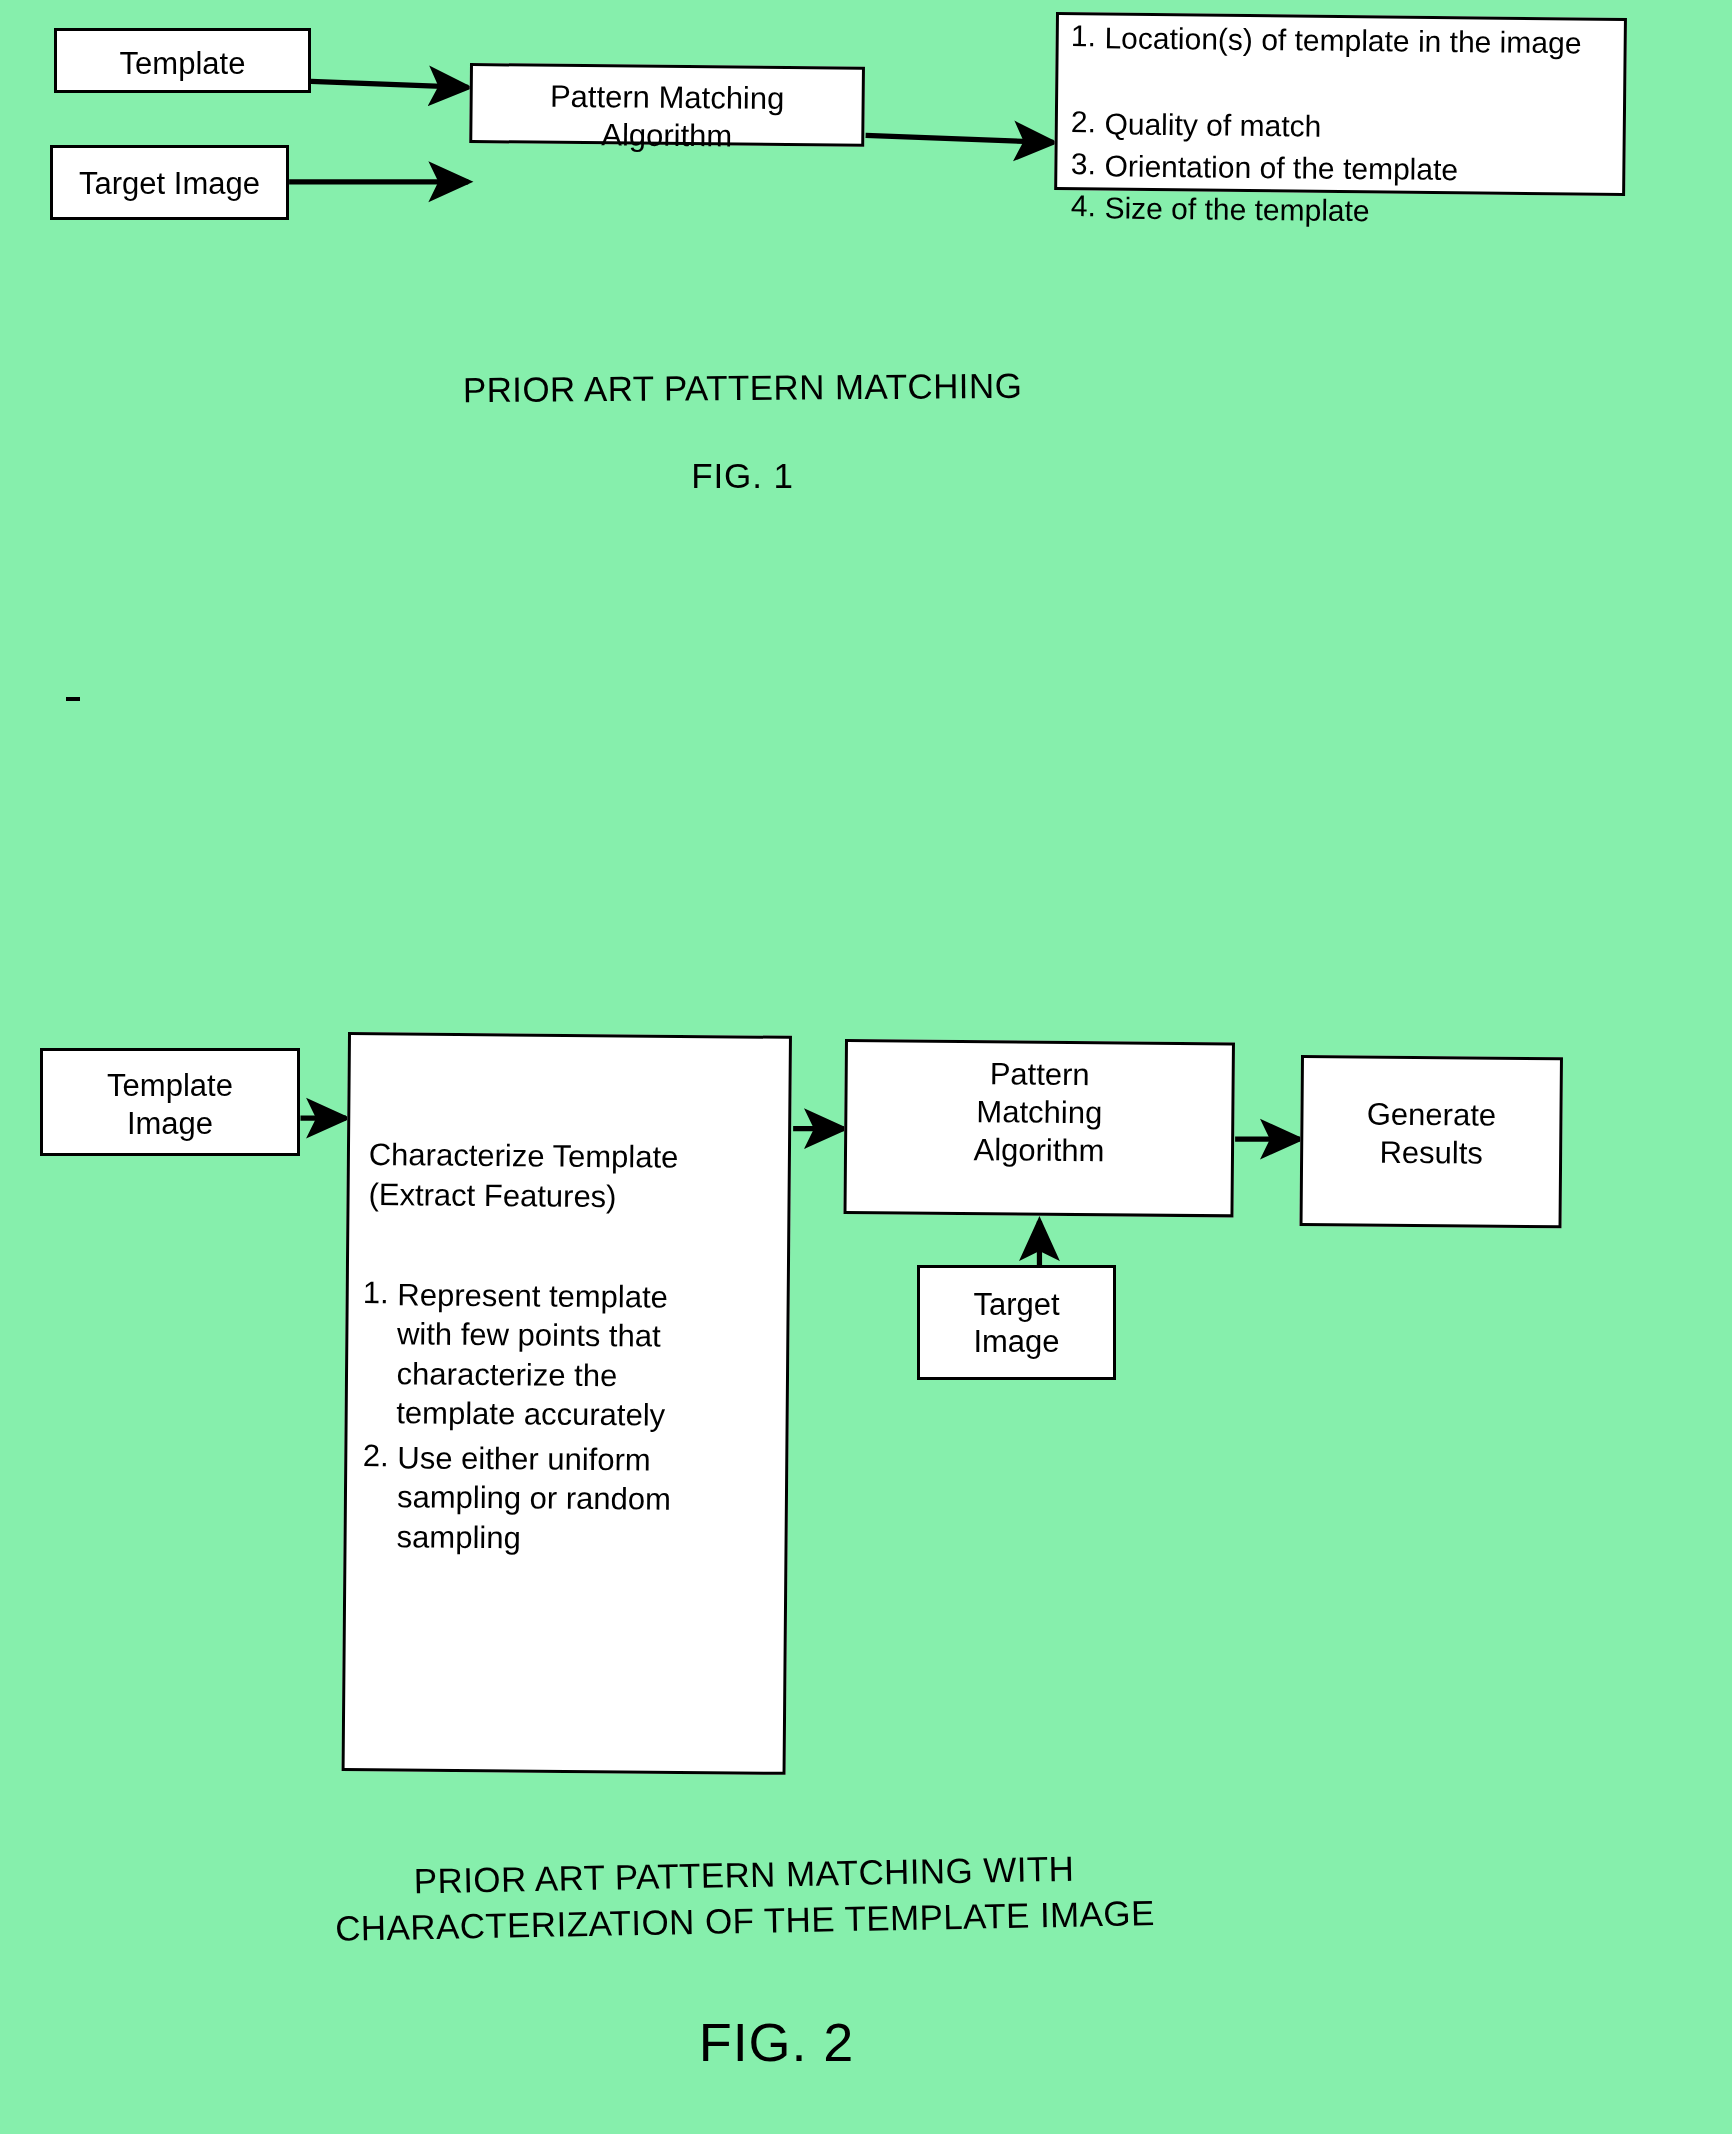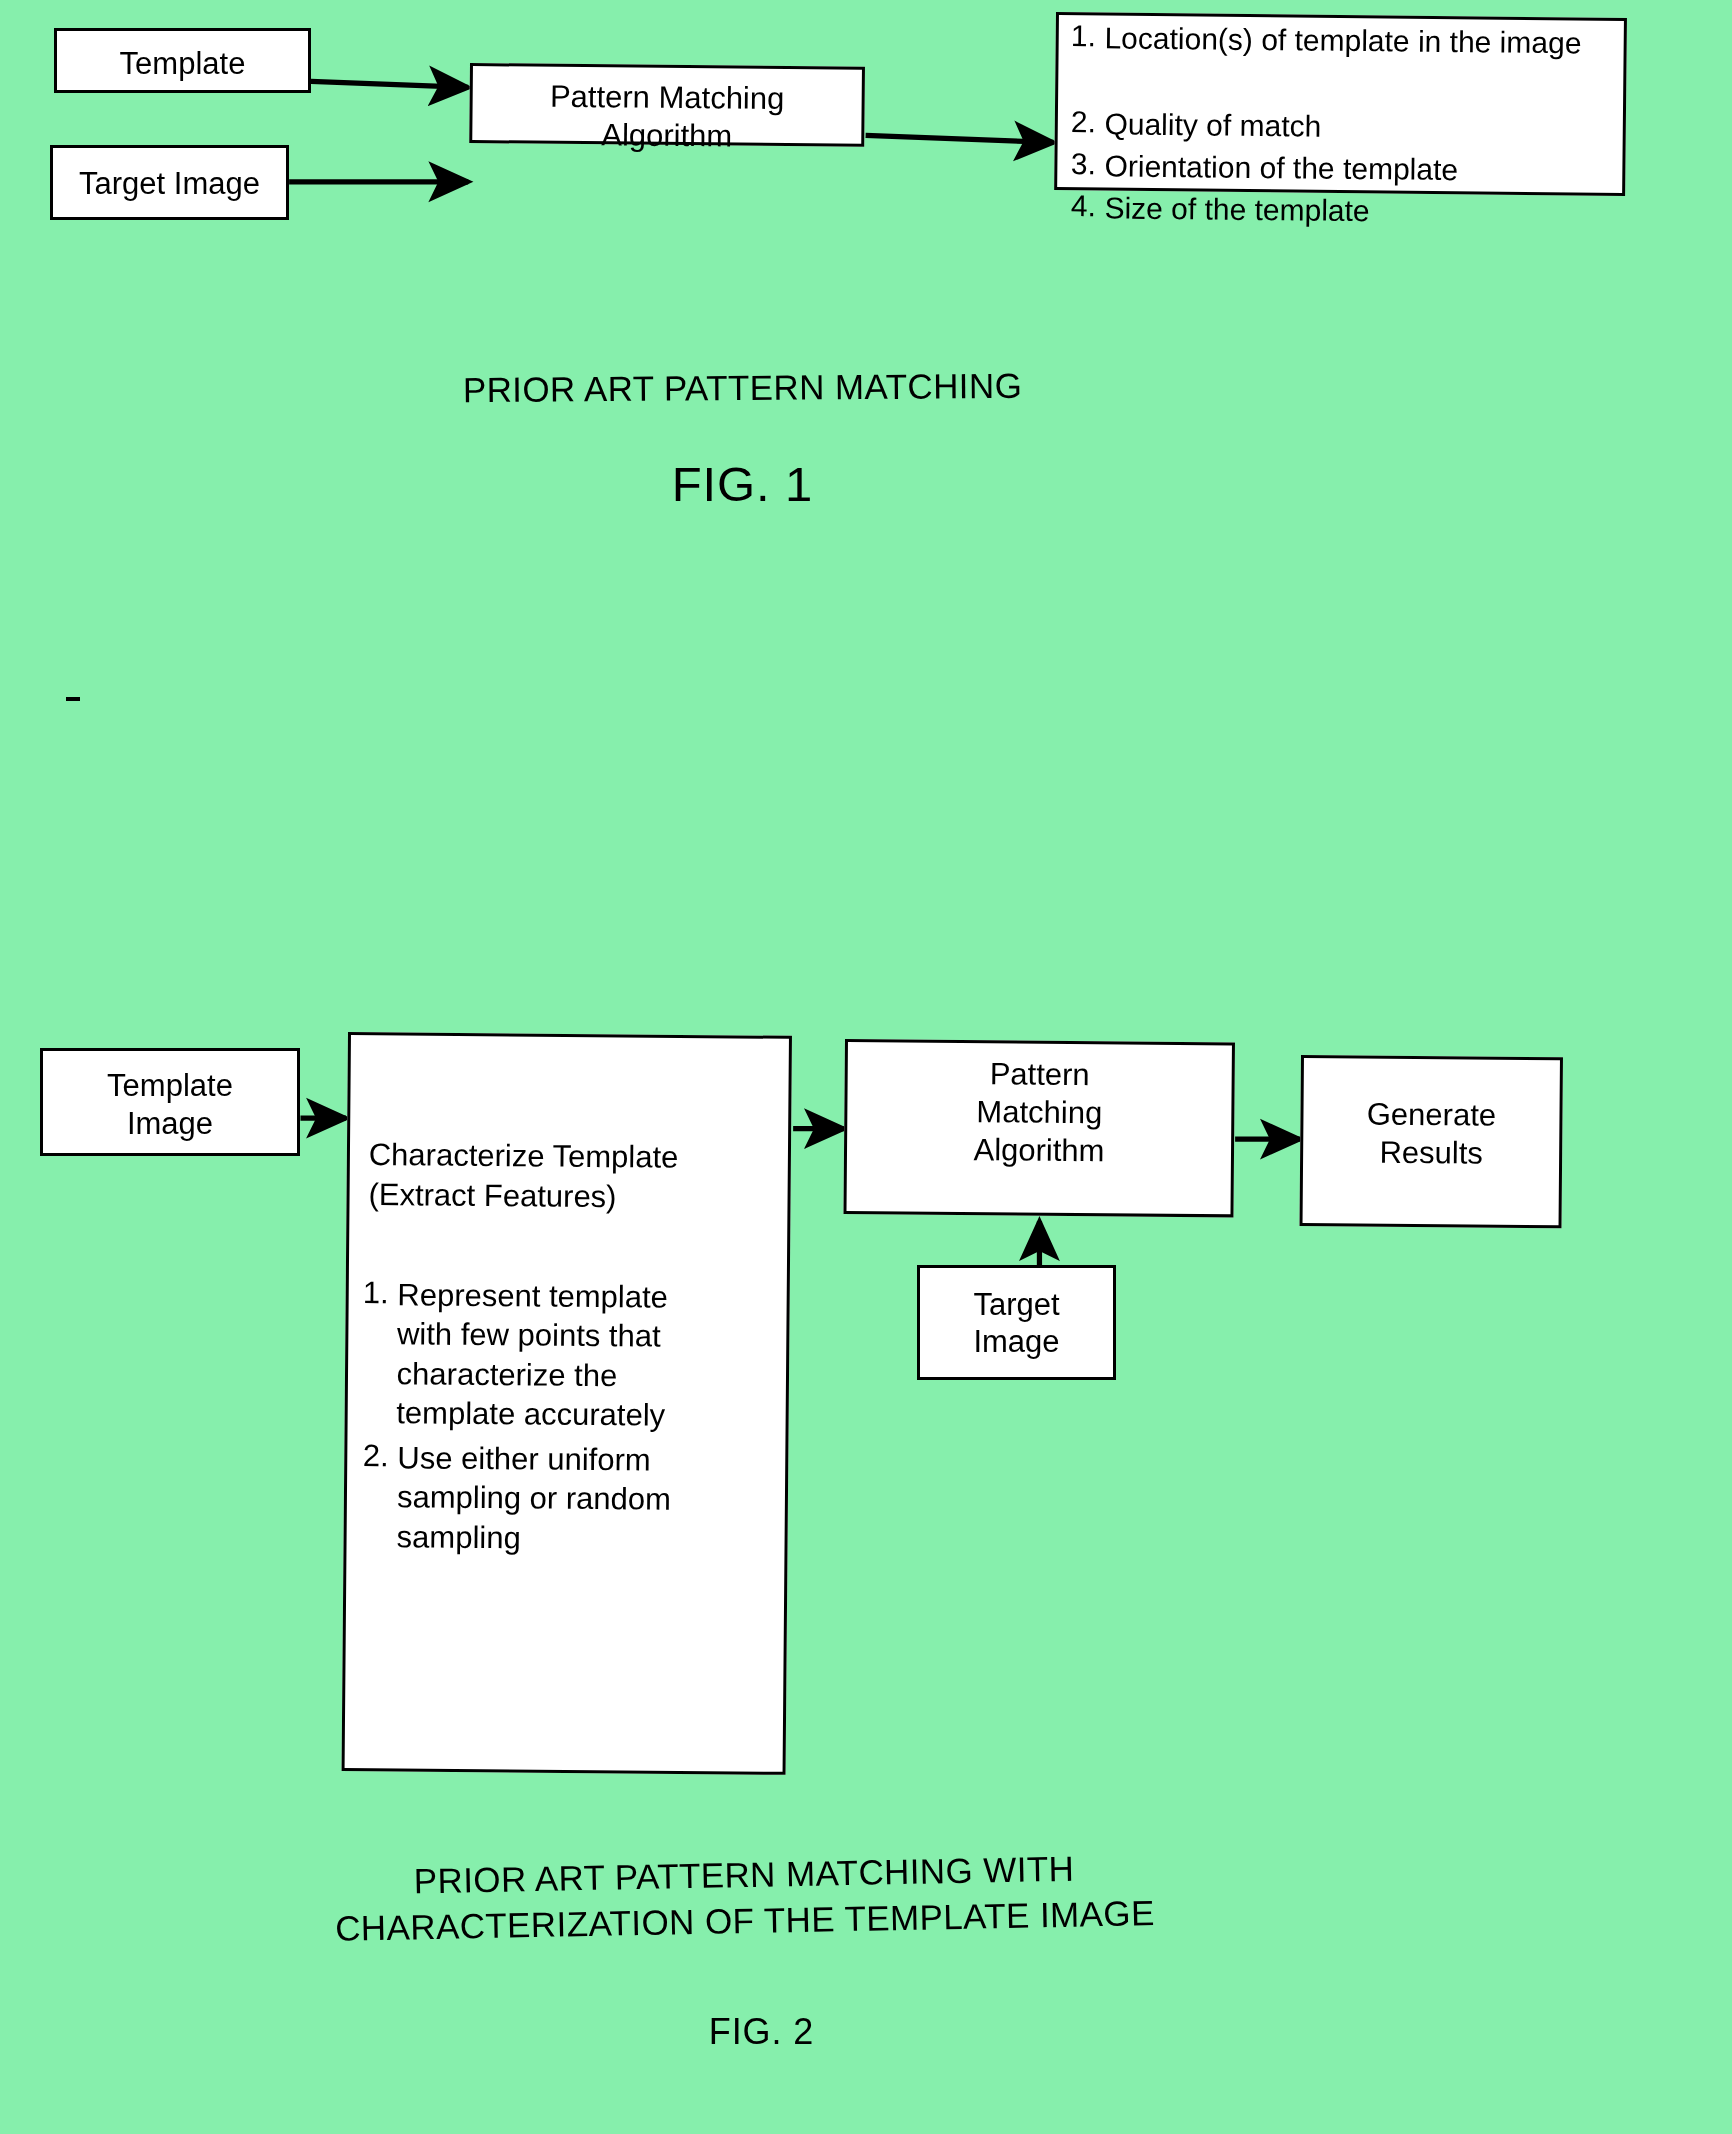--- a/index.html
+++ b/index.html
@@ -133,21 +133,21 @@
     <span class="ol-text">Orientation of the template</span>
   </div>
 
   <div class="ol-item" style="left:1071px; top:189px; width:535px; font-size:30px; transform:rotate(0.6deg); transform-origin:left top;">
     <span class="ol-num">4.</span>
     <span class="ol-text">Size of the template</span>
   </div>
 
   <div class="caption" style="left:262px; top:365px; width:961px; font-size:35px; transform:rotate(-0.45deg);">PRIOR ART PATTERN MATCHING</div>
 
-  <div class="figlabel" style="left:437px; top:456px; width:611px; font-size:49px;">FIG. 1</div>
+  <div class="figlabel" style="left:437px; top:456px; width:611px; font-size:35px;">FIG. 1</div>
 
   <div class="artifact" style="left:66px; top:697px; width:14px; height:4.4px;"></div>
 
   <div class="box" style="left:40px; top:1048px; width:260px; height:108px;">
     <div class="box-label" style="top:15.7px; font-size:31px;">Template
 Image</div>
   </div>
 
   <div class="box" style="left:348px; top:1032px; width:444px; height:739px; transform:rotate(0.5deg); transform-origin:left top;">
   </div>
@@ -182,16 +182,16 @@
   </div>
 
   <div class="box" style="left:917px; top:1265px; width:199px; height:115px;">
     <div class="box-label" style="top:17.5px; font-size:31px;">Target
 Image</div>
   </div>
 
   <div class="caption" style="left:168px; top:1852px; width:1153px; font-size:35px; transform:rotate(-1.1deg);">PRIOR ART PATTERN MATCHING WITH
 CHARACTERIZATION OF THE TEMPLATE IMAGE</div>
 
-  <div class="figlabel" style="left:456px; top:2011px; width:611px; font-size:36px;">FIG. 2</div>
+  <div class="figlabel" style="left:471px; top:2011px; width:611px; font-size:54px;">FIG. 2</div>
 
 </div>
 
 
 </body></html>

